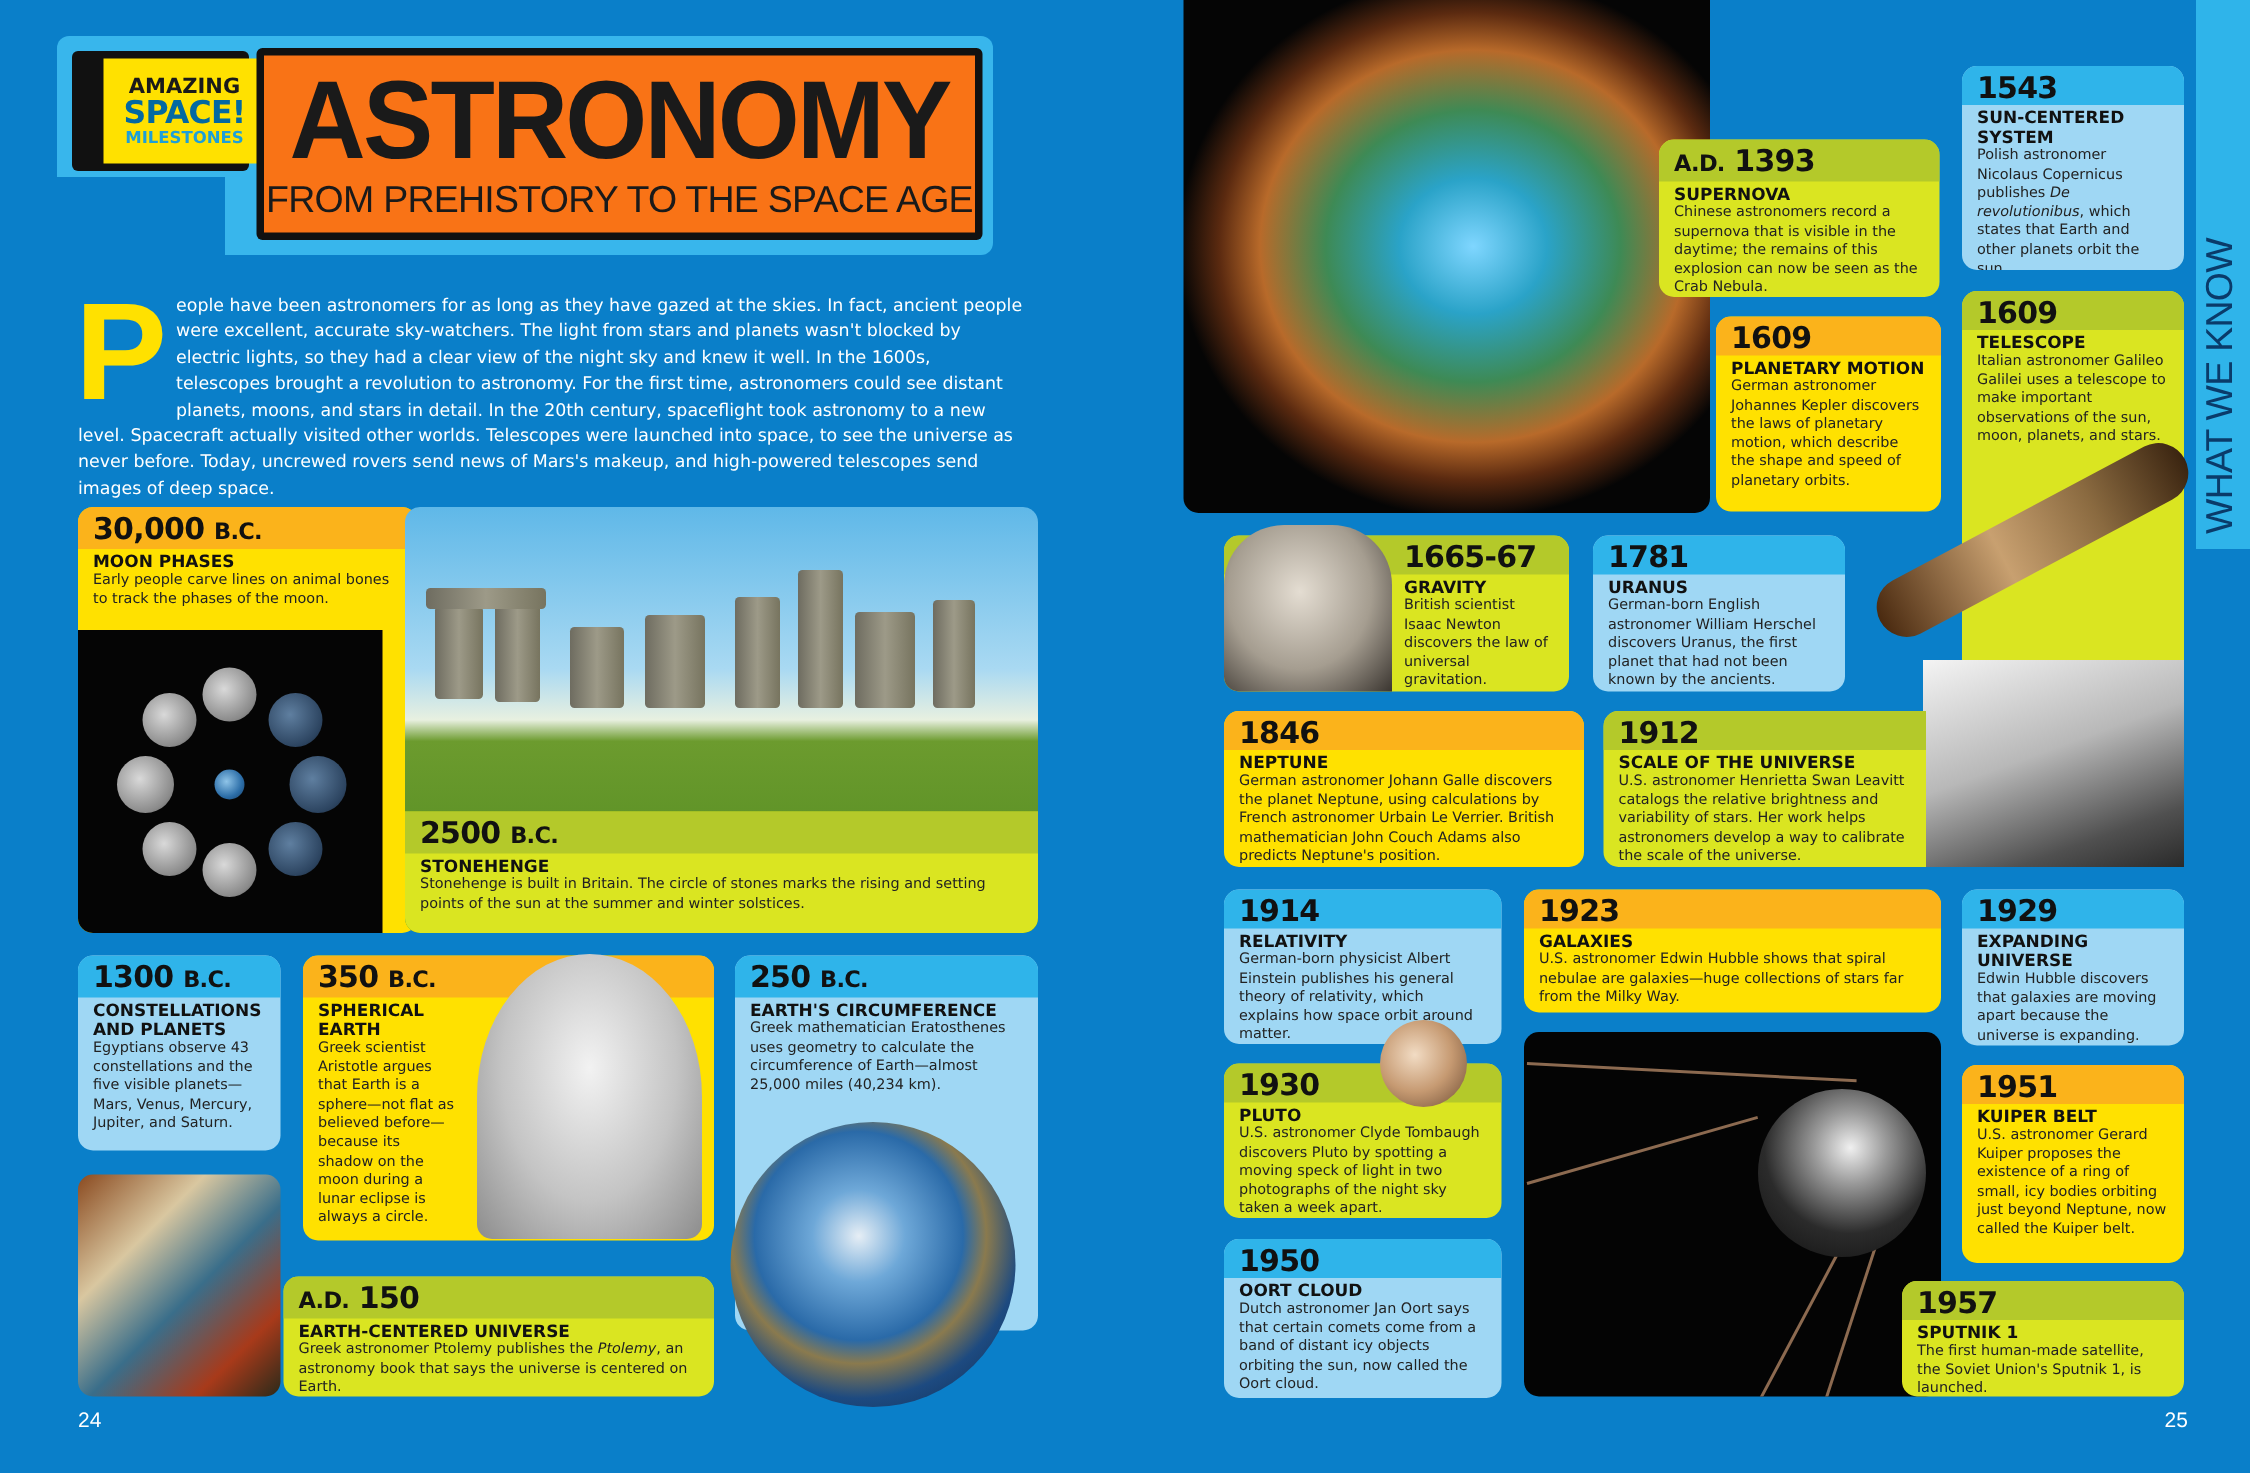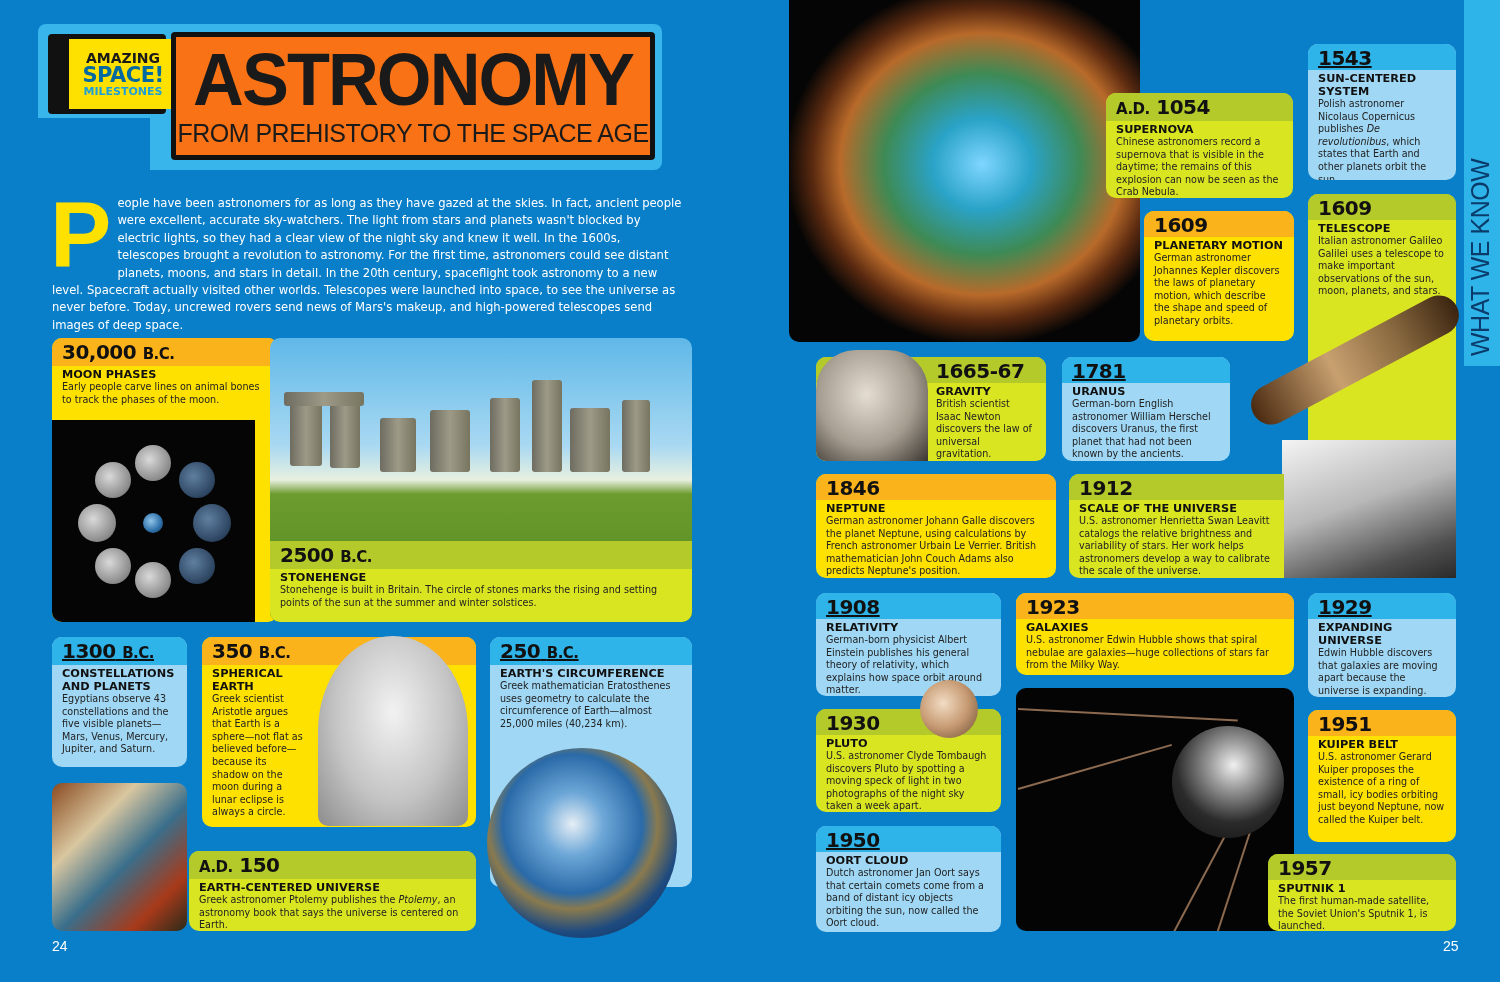--- a/index.html
+++ b/index.html
@@ -63,21 +63,21 @@
   .card-head {
     font-weight: bold; font-size: 20px; line-height: 24px; padding: 2px 10px 0;
     color: #111; letter-spacing: -0.5px;
   }
   .card-head .era { font-size: 15px; }
   .card-body { padding: 2px 10px 6px; }
   .card-title { font-weight: bold; font-size: 11.3px; line-height: 13px; color: #111; text-transform: uppercase; }
   .card-text { font-size: 9.6px; line-height: 12.6px; color: #222; }
   .card-text i { font-style: italic; }
 
-  .blue .card-head { background: #2fb4ea; text-decoration: underline; }
+  .blue .card-head { background: #2fb4ea; }
   .blue { background: #9fd7f4; }
   .yellow .card-head { background: #fbb31b; }
   .yellow { background: #ffe100; }
   .green .card-head { background: #b4c92a; }
   .green { background: #dae521; }
 
   
   .img { position: absolute; border-radius: 10px; overflow: hidden; }
   .img-stonehenge {
     background: linear-gradient(180deg, #5fb8e8 0%, #a9d9f2 38%, #e8f0e0 50%, #6c9b2e 55%, #4f8a1f 100%);
@@ -219,21 +219,21 @@
       <div class="card-title">EARTH-CENTERED UNIVERSE</div>
       <div class="card-text"><span>Greek astronomer Ptolemy publishes the </span><i>Ptolemy</i><span>, an astronomy book that says the universe is centered on Earth.</span></div>
     </div>
   </div>
 
   <div class="page-num" style="left:52px; top:938px;">24</div>
 
   <div class="img img-crab" style="left:789px; top:0; width:351px; height:342px; border-radius:0 0 10px 10px;"></div>
 
   <div class="card green" style="left:1106px; top:93px; width:187px; height:105px;">
-    <div class="card-head"><span class="era">A.D.</span> <span>1054</span></div>
+    <div class="card-head"><span class="era">A.D.</span> <span>1393</span></div>
     <div class="card-body">
       <div class="card-title">SUPERNOVA</div>
       <div class="card-text">Chinese astronomers record a supernova that is visible in the daytime; the remains of this explosion can now be seen as the Crab Nebula.</div>
     </div>
   </div>
 
   <div class="card blue" style="left:1308px; top:44px; width:148px; height:136px;">
     <div class="card-head"><span>1543</span></div>
     <div class="card-body">
       <div class="card-title">SUN-CENTERED SYSTEM</div>
@@ -290,21 +290,21 @@
 
   <div class="card green" style="left:1069px; top:474px; width:215px; height:104px; border-radius:10px 0 0 10px;">
     <div class="card-head"><span>1912</span></div>
     <div class="card-body">
       <div class="card-title">SCALE OF THE UNIVERSE</div>
       <div class="card-text">U.S. astronomer Henrietta Swan Leavitt catalogs the relative brightness and variability of stars. Her work helps astronomers develop a way to calibrate the scale of the universe.</div>
     </div>
   </div>
 
   <div class="card blue" style="left:816px; top:593px; width:185px; height:103px;">
-    <div class="card-head"><span>1908</span></div>
+    <div class="card-head"><span>1914</span></div>
     <div class="card-body">
       <div class="card-title">RELATIVITY</div>
       <div class="card-text">German-born physicist Albert Einstein publishes his general theory of relativity, which explains how space orbit around matter.</div>
     </div>
   </div>
 
   <div class="card yellow" style="left:1016px; top:593px; width:278px; height:82px;">
     <div class="card-head"><span>1923</span></div>
     <div class="card-body">
       <div class="card-title">GALAXIES</div>

